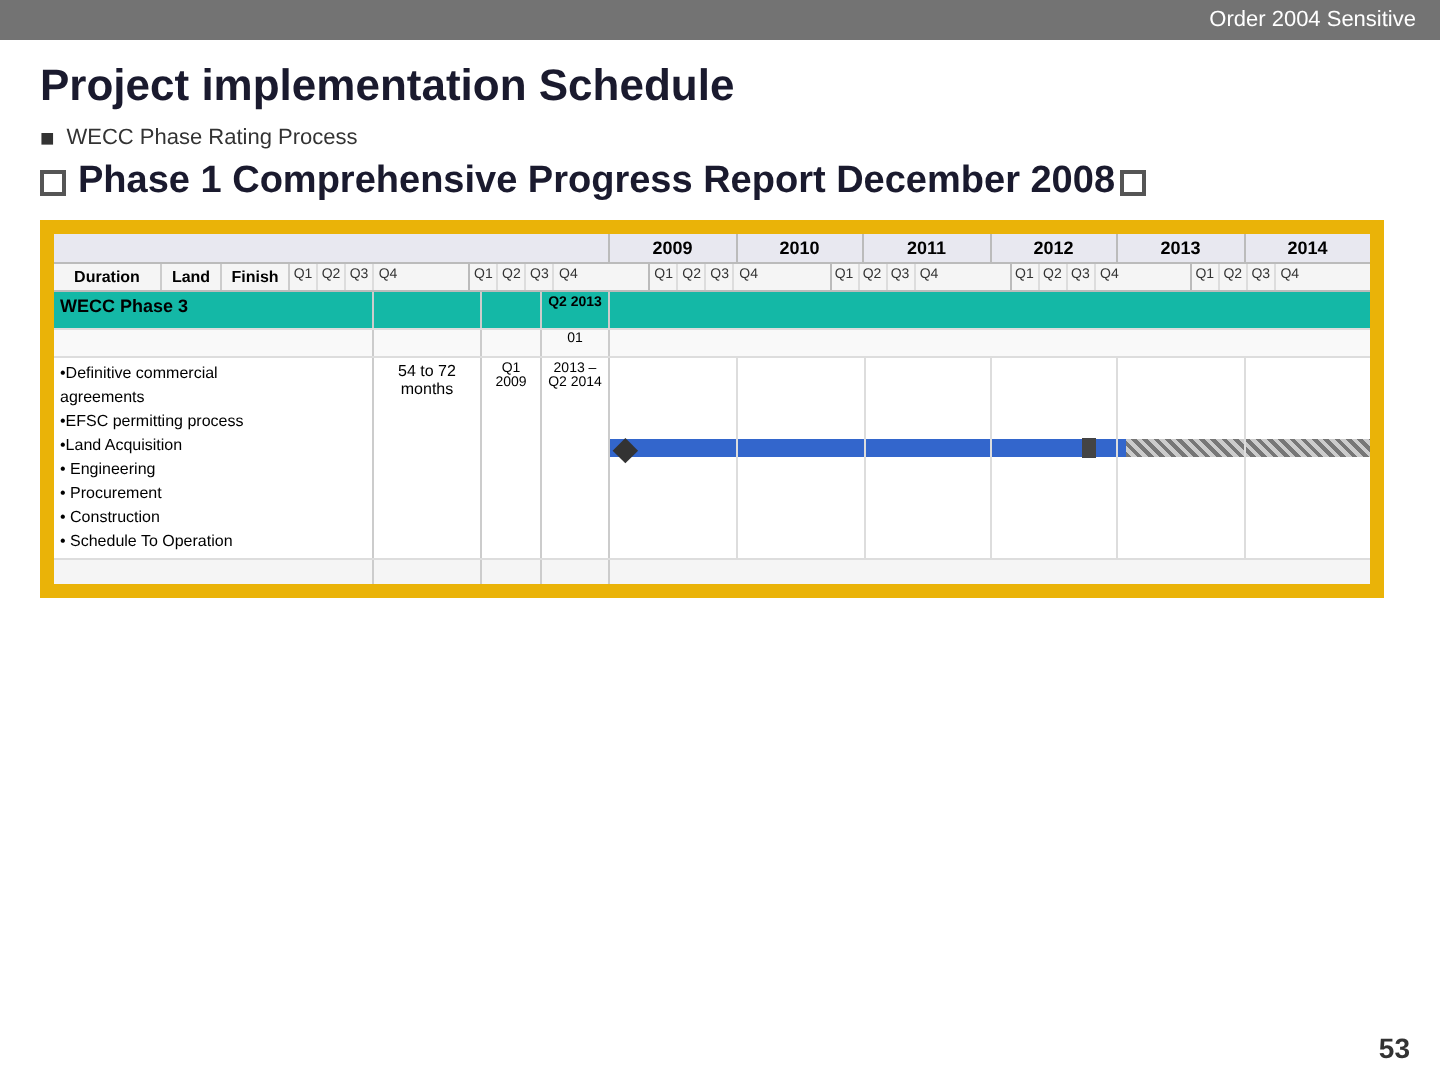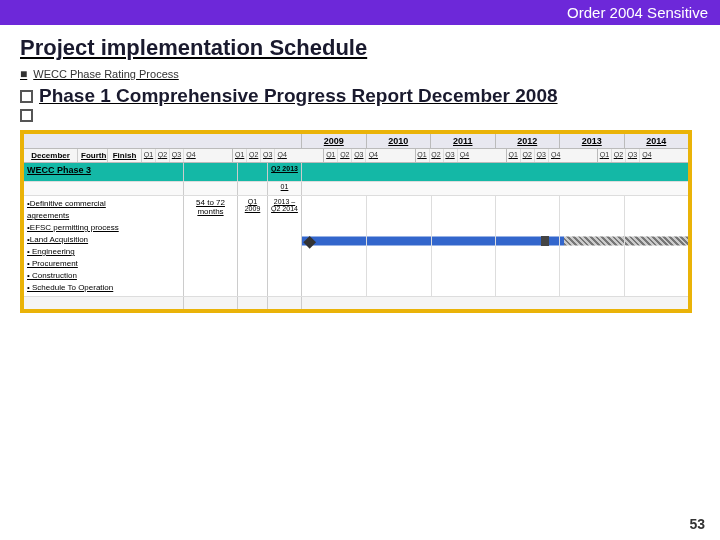--- a/index.html
+++ b/index.html
@@ -7,31 +7,30 @@
       font-family: Arial, sans-serif;
       background: #fff;
       width: 720px;
       height: 540px;
       overflow: hidden;
       position: relative;
     }
 
     
     .top-bar {
-      background: #6d28d9;
+      background: #737373;
       color: #fff;
       text-align: right;
       padding: 4px 12px;
-      font-size: 15px;
+      font-size: 11px;
     }
 
     
     .main-content {
       padding: 10px 28px 10px 20px;
-      text-decoration: underline;
     }
 
     .page-title {
       font-size: 22px;
       font-weight: bold;
       color: #1a1a2e;
       margin-bottom: 6px;
     }
 
     .bullet-section {
@@ -45,21 +44,21 @@
 
     .phase-line {
       font-size: 19px;
       font-weight: bold;
       color: #1a1a2e;
     }
 
     
     .schedule-wrapper {
       margin-top: 8px;
-      border: 4px solid #eab308;
+      border: 7px solid #eab308;
       font-size: 9px;
     }
 
     .schedule-header-years {
       display: flex;
       border-bottom: 1px solid #bbb;
     }
 
     .years-section {
       display: flex;
@@ -128,21 +127,20 @@
       bottom: 8px;
       right: 15px;
       font-size: 14px;
       font-weight: bold;
       color: #333;
       margin-top: 40px;
     }
 
     .phases-row {
       display: flex;
-      flex-direction: column;
       gap: 2px;
       margin-bottom: 4px;
     }
 
     .phase-item {
       display: flex;
       align-items: center;
       gap: 6px;
     }
   </style>
@@ -182,22 +180,22 @@
         <div class="year-block">2009</div>
         <div class="year-block">2010</div>
         <div class="year-block">2011</div>
         <div class="year-block">2012</div>
         <div class="year-block">2013</div>
         <div class="year-block">2014</div>
       </div>
     </div>
 
     <div class="schedule-sub-header">
-      <div class="sub-col" style="width:54px;">December</div>
-      <div class="sub-col" style="width:30px;">Fourth</div>
+      <div class="sub-col" style="width:54px;">Duration</div>
+      <div class="sub-col" style="width:30px;">Land</div>
       <div class="sub-col" style="width:34px;">Finish</div>
 
       <div class="quarters-row">
 
         <div class="year-quarters">
           <div class="quarter-label">Q1</div>
           <div class="quarter-label">Q2</div>
           <div class="quarter-label">Q3</div>
           <div class="quarter-label">Q4</div>
         </div>

